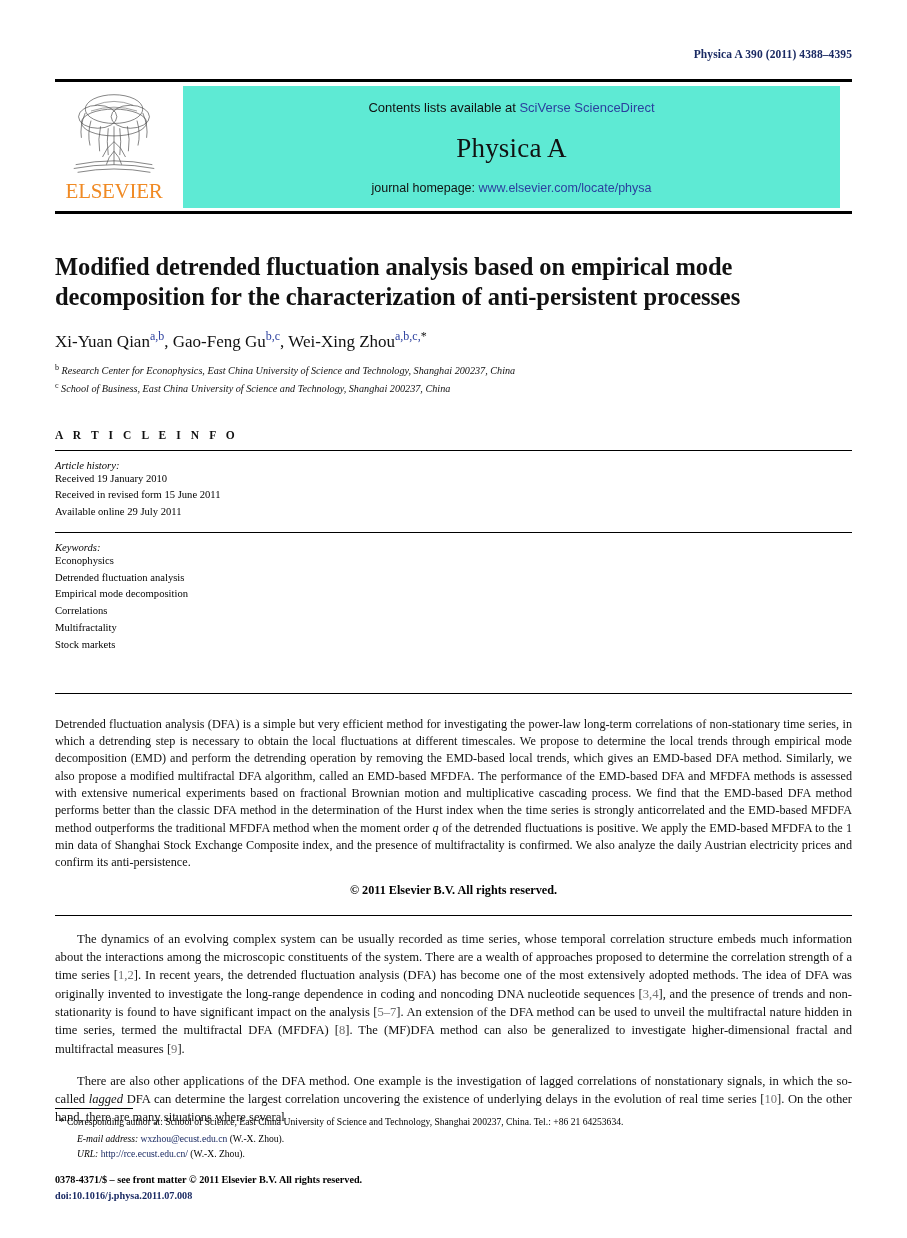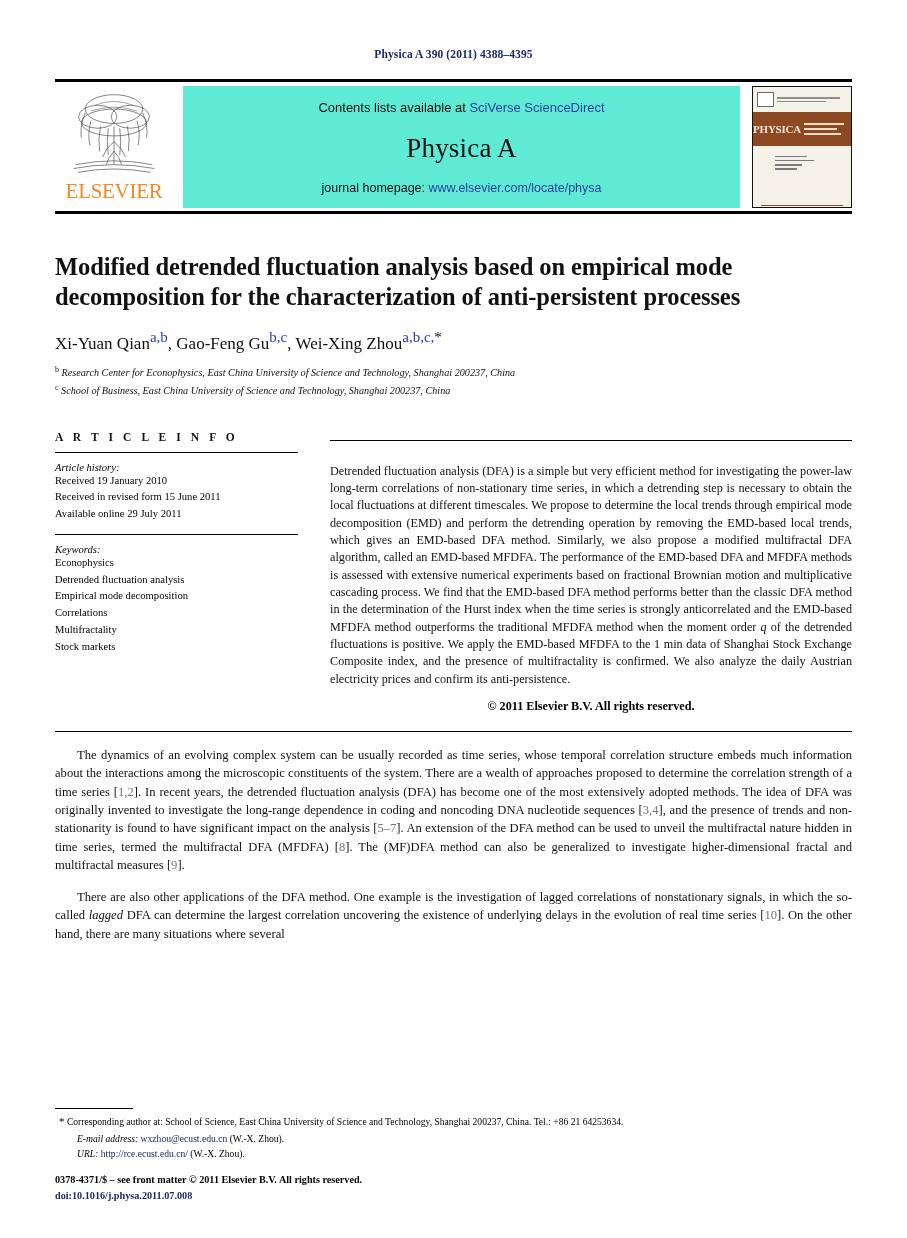--- a/index.html
+++ b/index.html
@@ -18,21 +18,21 @@
   .page {
     width: 907px;
     height: 1238px;
     position: relative;
     box-sizing: border-box;
     padding: 0 55px;
   }
 
   
   .running-head {
-    text-align: center;
+    text-align: right;
     font-family: "Liberation Serif", serif;
     font-weight: bold;
     font-size: 11.5px;
     color: #1a2a63;
     padding-top: 48px;
     letter-spacing: 0.1px;
   }
 
   
   .banner-wrap {
@@ -148,36 +148,37 @@
     color: #111;
     margin-top: 38px;
     letter-spacing: -0.1px;
   }
   .authors {
     font-family: "Liberation Serif", serif;
     font-size: 17px;
     margin-top: 17px;
     color: #111;
   }
-  .authors sup { font-size: 15px; color: #2b3f9e; vertical-align: super; }
+  .authors sup { font-size: 12px; color: #2b3f9e; vertical-align: super; }
   .authors .star { color:#111; }
   .affiliations {
     margin-top: 10px;
     font-style: italic;
     font-size: 10.2px;
     line-height: 1.62;
     color: #111;
   }
   .affiliations sup { font-style: normal; font-size: 8px; vertical-align: super; }
 
   
   .info-abstract {
     display: flex;
     margin-top: 31px;
-    gap: 32px;
+    gap: 12px;
+    flex-direction: column;
   }
   .col-info { flex: 0 0 243px; }
   .col-abstract { flex: 1 1 auto; }
   .sect-head {
     font-family: "Liberation Serif", serif;
     font-weight: bold;
     font-size: 11.5px;
     letter-spacing: 3.6px;
     color: #111;
   }
@@ -298,50 +299,20 @@
         </svg>
         <div class="elsevier-word">ELSEVIER</div>
       </div>
 
       <div class="gray-panel">
         <div class="contents-line"><span>Contents lists available at </span><span class="link">SciVerse ScienceDirect</span></div>
         <div class="journal-name">Physica A</div>
         <div class="homepage-line"><span>journal homepage: </span><span class="link">www.elsevier.com/locate/physa</span></div>
       </div>
 
-      <div class="cover-thumb">
-        <div class="cover-top-row">
-          <div class="cover-elsbox"></div>
-          <div class="cover-tinytext">
-            <div class="tl" style="width:90%"></div>
-            <div class="tl" style="width:70%"></div>
-          </div>
-        </div>
-        <div class="cover-masthead">
-          <div class="cover-physica">
-              <span>PHYSICA</span>
-            </div>
-          <div class="cover-right">
-            <div class="rl" style="width:85%"></div>
-            <div class="rl" style="width:70%"></div>
-            <div class="rl" style="width:78%"></div>
-          </div>
-        </div>
-        <div class="cover-mid">
-          <div class="ml" style="width:60%"></div>
-          <div class="ml" style="width:72%"></div>
-          <div class="ml" style="width:50%"></div>
-          <div class="ml" style="width:40%"></div>
-        </div>
-        <div class="cover-divider"></div>
-        <div class="cover-bottom">
-          
-          
-        </div>
-      </div>
 
     </div>
     <div class="banner-rule-bottom"></div>
   </div>
 
   <h1 class="title">Modified detrended fluctuation analysis based on empirical mode decomposition for the characterization of anti-persistent processes</h1>
 
   <div class="authors">
     <span>Xi-Yuan Qian</span><sup>a,b</sup><span>, </span><span>Gao-Feng Gu</span><sup>b,c</sup><span>, </span><span>Wei-Xing Zhou</span><sup>a,b,c,</sup><sup class="star">*</sup>
   </div>

